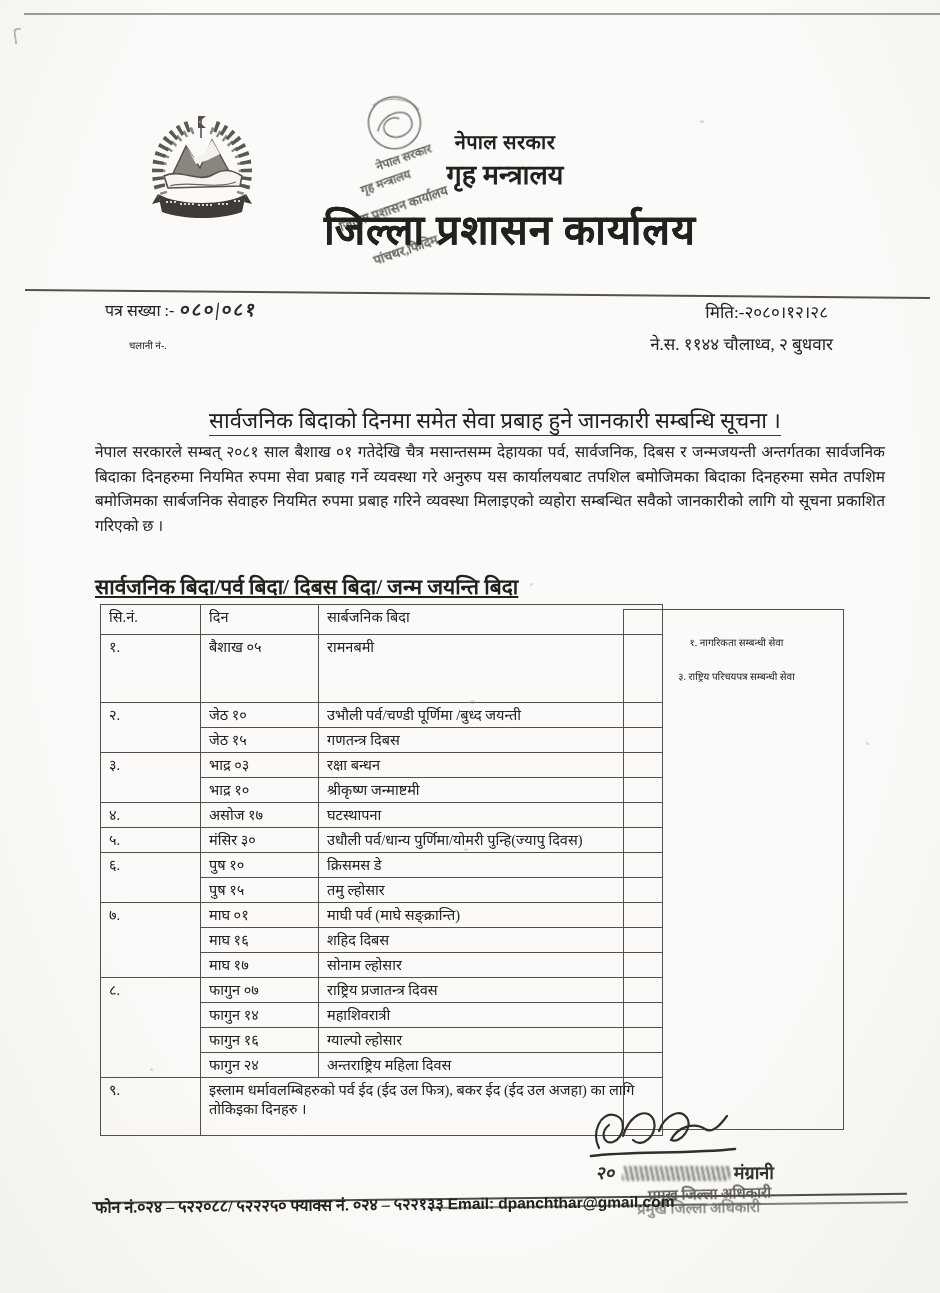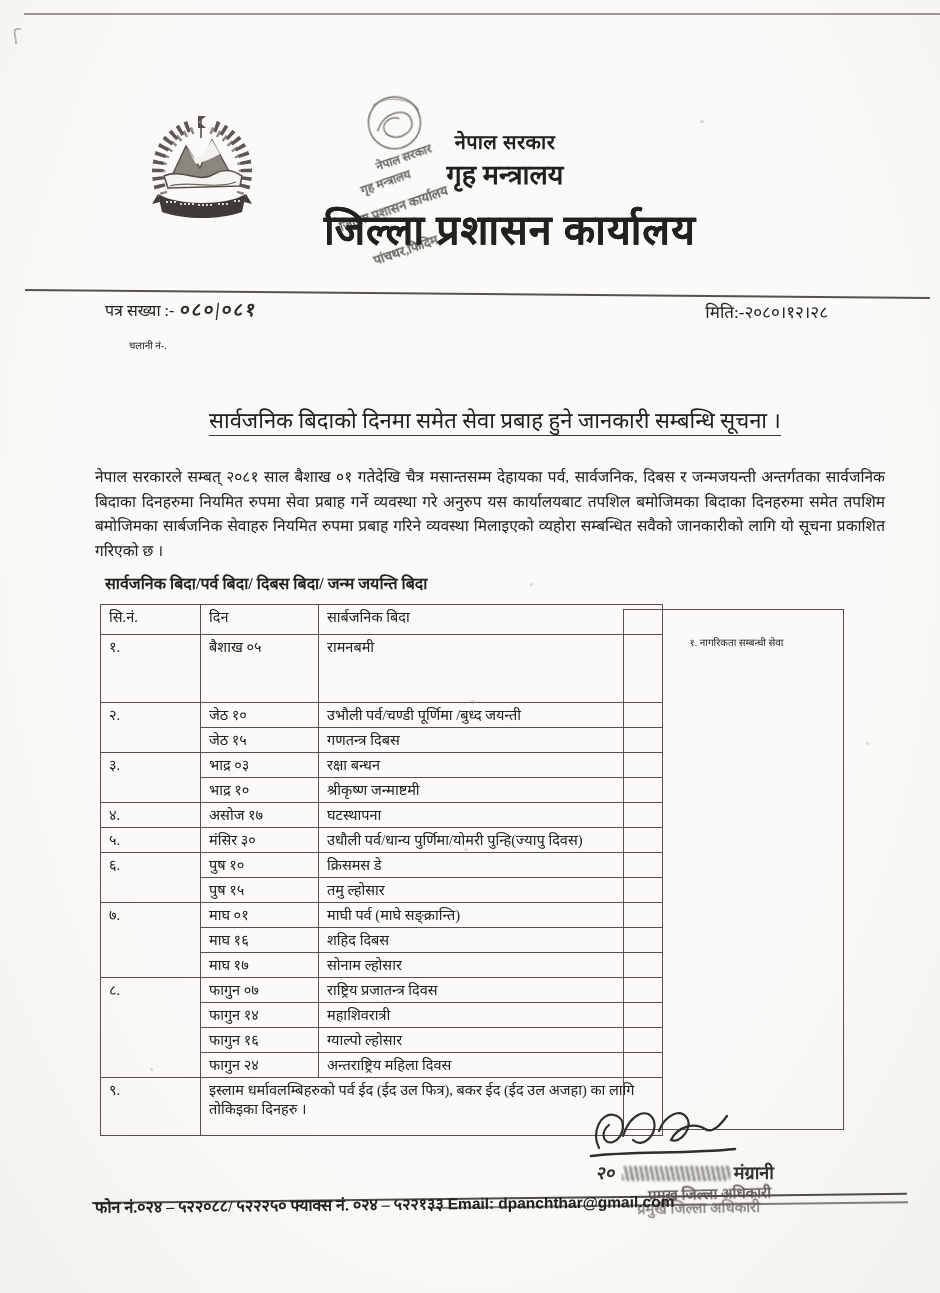--- a/index.html
+++ b/index.html
@@ -41,24 +41,24 @@
   #letterno .hand{font-weight:bold;font-size:19px;letter-spacing:2px;transform:skewX(-7deg);display:inline-block;margin-left:6px;color:#2e2c28;}
   #chalani{left:105px;top:338px;font-size:10px;margin-left:24px;}
   #miti{left:558px;top:300px;width:270px;font-size:17px;}
   #nesam{left:545px;top:332px;width:288px;font-size:17px;}
 
   
   #subject{left:145px;top:404px;width:700px;font-size:22px;}
   #subject span{border-bottom:1.4px solid #3c3934;padding-bottom:2px;}
 
   
-  #body-par{left:95px;top:440px;width:790px;font-size:15.5px;line-height:24.6px;text-align:justify;margin-top:25px;}
-
-  
-  #tbl-title{left:105px;top:572px;font-size:16px;font-weight:600;}
+  #body-par{left:95px;top:440px;width:790px;font-size:15.5px;line-height:24.6px;text-align:justify;}
+
+  
+  #tbl-title{left:95px;top:572px;font-size:21px;font-weight:600;text-decoration:underline;}
 
   
   #holiday-table{left:100px;top:604px;border-collapse:collapse;table-layout:fixed;}
   #holiday-table th,#holiday-table td{border:1.4px solid #55514a;font-weight:normal;text-align:left;
       vertical-align:top;padding:3px 4px 2px 8px;font-size:14.5px;line-height:19px;overflow:visible;}
   #holiday-table thead tr{height:30px;}
   #holiday-table tbody tr{height:25px;}
   #holiday-table tr.r-tall{height:68px;}
   #holiday-table tr.r-merged{height:58px;}
   .c-sn{width:87px;}
@@ -139,20 +139,21 @@
   <div class="abs ctr b dev" id="h-gov">नेपाल सरकार</div>
   <div class="abs ctr b dev" id="h-min">गृह मन्त्रालय</div>
   <div class="abs ctr b dev" id="h-off">जिल्ला प्रशासन कार्यालय</div>
   <div class="abs rule" id="rule-head"></div>
 
   <div class="abs" id="letterno">
     <span>पत्र सख्या :-</span><span class="hand">०८०|०८१</span>
   </div>
   <div class="abs" id="chalani">चलानी नं-.</div>
   <div class="abs rgt" id="miti">मिति:-२०८०।१२।२८</div>
+  <div class="abs rgt" id="nesam">ने.स. ११४४ चौलाध्व, २ बुधवार</div>
 
   <div class="abs ctr" id="subject">
     <span>सार्वजनिक बिदाको दिनमा समेत सेवा प्रबाह हुने जानकारी सम्बन्धि सूचना ।</span>
   </div>
 
   <div class="abs" id="body-par">नेपाल सरकारले सम्बत् २०८१ साल बैशाख ०१ गतेदेखि चैत्र मसान्तसम्म देहायका पर्व, सार्वजनिक, दिबस र जन्मजयन्ती अन्तर्गतका सार्वजनिक बिदाका दिनहरुमा नियमित रुपमा सेवा प्रबाह गर्ने व्यवस्था गरे अनुरुप यस कार्यालयबाट तपशिल बमोजिमका बिदाका दिनहरुमा समेत तपशिम बमोजिमका सार्बजनिक सेवाहरु नियमित रुपमा प्रबाह गरिने व्यवस्था मिलाइएको व्यहोरा सम्बन्धित सवैको जानकारीको लागि यो सूचना प्रकाशित गरिएको छ ।</div>
 
   <div class="abs" id="tbl-title">सार्वजनिक बिदा/पर्व बिदा/ दिबस बिदा/ जन्म जयन्ति बिदा</div>
 
   <table class="abs" id="holiday-table">
@@ -244,20 +245,21 @@
         <tr class="r-merged">
           <td rowspan="1" class="c-sn">९.</td>
           <td colspan="2" class="c-merged">इस्लाम धर्मावलम्बिहरुको पर्व ईद (ईद उल फित्र), बकर ईद (ईद उल अजहा) का लागि तोकिइका दिनहरु ।</td>
         </tr>
       </tbody>
   </table>
 
   <div class="abs" id="services-box">
     <ul id="services-list">
         <li>१. नागरिकता सम्बन्धी सेवा</li>
+        <li>३. राष्ट्रिय परिचयपत्र  सम्बन्धी सेवा</li>
       </ul>
   </div>
 
   <svg class="abs" id="sig-svg" width="165" height="60" viewBox="0 0 165 60">
     <g stroke="#312f2a" stroke-width="2.2" fill="none" stroke-linecap="round">
       <path d="M16,44 C8,28 18,8 31,11 C45,14 41,34 30,38 C20,41 17,28 26,21"></path>
       <path d="M40,32 C48,8 66,3 71,17 C75,31 59,45 50,36"></path>
       <path d="M76,27 C82,11 97,4 104,14 C110,23 98,40 88,36 C95,22 112,18 122,25 C130,30 138,20 144,12"></path>
       <path d="M8,52 C45,47 105,50 152,45" stroke-width="2.6"></path>
     </g>

